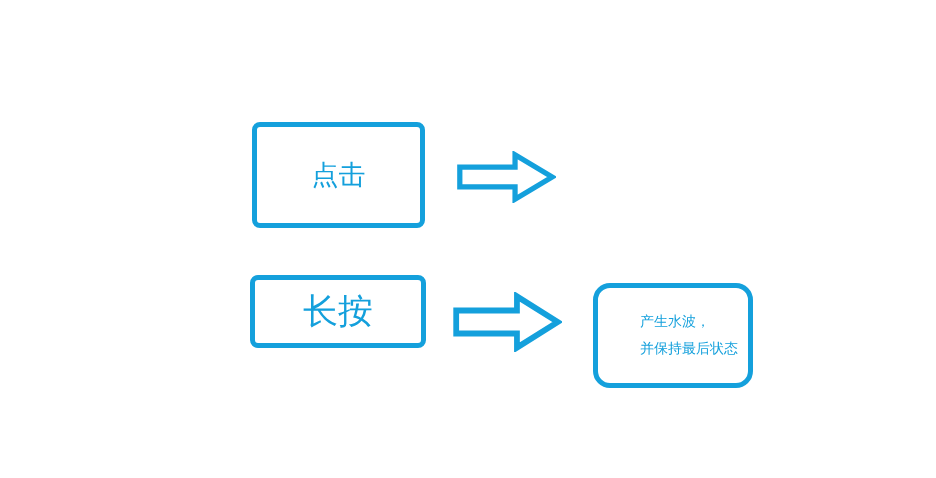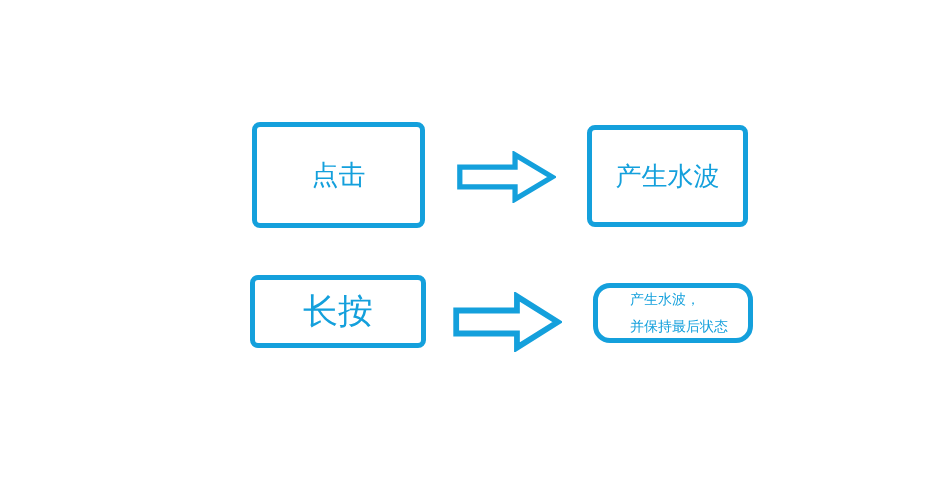--- a/index.html
+++ b/index.html
@@ -20,25 +20,25 @@
     background: #ffffff;
     color: var(--accent);
     display: flex;
     align-items: center;
     justify-content: center;
   }
   .node-click   { left: 252px; top: 122px; width: 173px; height: 106px; font-size: 27px; }
   .node-ripple  { left: 587px; top: 125px; width: 161px; height: 102px; font-size: 26px; }
   .node-longpress { left: 250px; top: 275px; width: 176px; height: 73px; font-size: 35px; }
   .node-ripple-hold {
-    left: 593px; top: 283px; width: 160px; height: 60px;
+    left: 593px; top: 283px; width: 160px; height: 105px;
     font-size: 14px;
     border-radius: 17px;
     align-items: center;
-    justify-content: flex-start;
+    justify-content: center;
     padding-left: 32px;
   }
   .node-ripple-hold .lines { display: flex; flex-direction: column; gap: 9px; text-align: left; }
   .arrow {
     position: absolute;
     color: var(--accent);
     display: block;
   }
   .arrow-top    { left: 456px; top: 151px; width: 100px; height: 52px; }
   .arrow-bottom { left: 452px; top: 292px; width: 110px; height: 60px; }
@@ -60,23 +60,20 @@
   <div class="node node-click">
     <span>点击</span>
   </div>
 
   <span class="arrow arrow-top">
     <svg viewBox="0 0 105 55" preserveAspectRatio="none" aria-hidden="true">
       <polygon points="4,17 62,17 62,4 101,27.5 62,51 62,38 4,38" fill="#ffffff" stroke="currentColor" stroke-width="5.5" stroke-linejoin="miter"></polygon>
     </svg>
   </span>
 
-  <div class="node node-ripple">
-    <span>产生水波</span>
-  </div>
 
   <div class="node node-longpress">
     <span>长按</span>
   </div>
 
   <span class="arrow arrow-bottom">
     <svg viewBox="0 0 105 55" preserveAspectRatio="none" aria-hidden="true">
       <polygon points="4,17 62,17 62,4 101,27.5 62,51 62,38 4,38" fill="#ffffff" stroke="currentColor" stroke-width="5.5" stroke-linejoin="miter"></polygon>
     </svg>
   </span>

